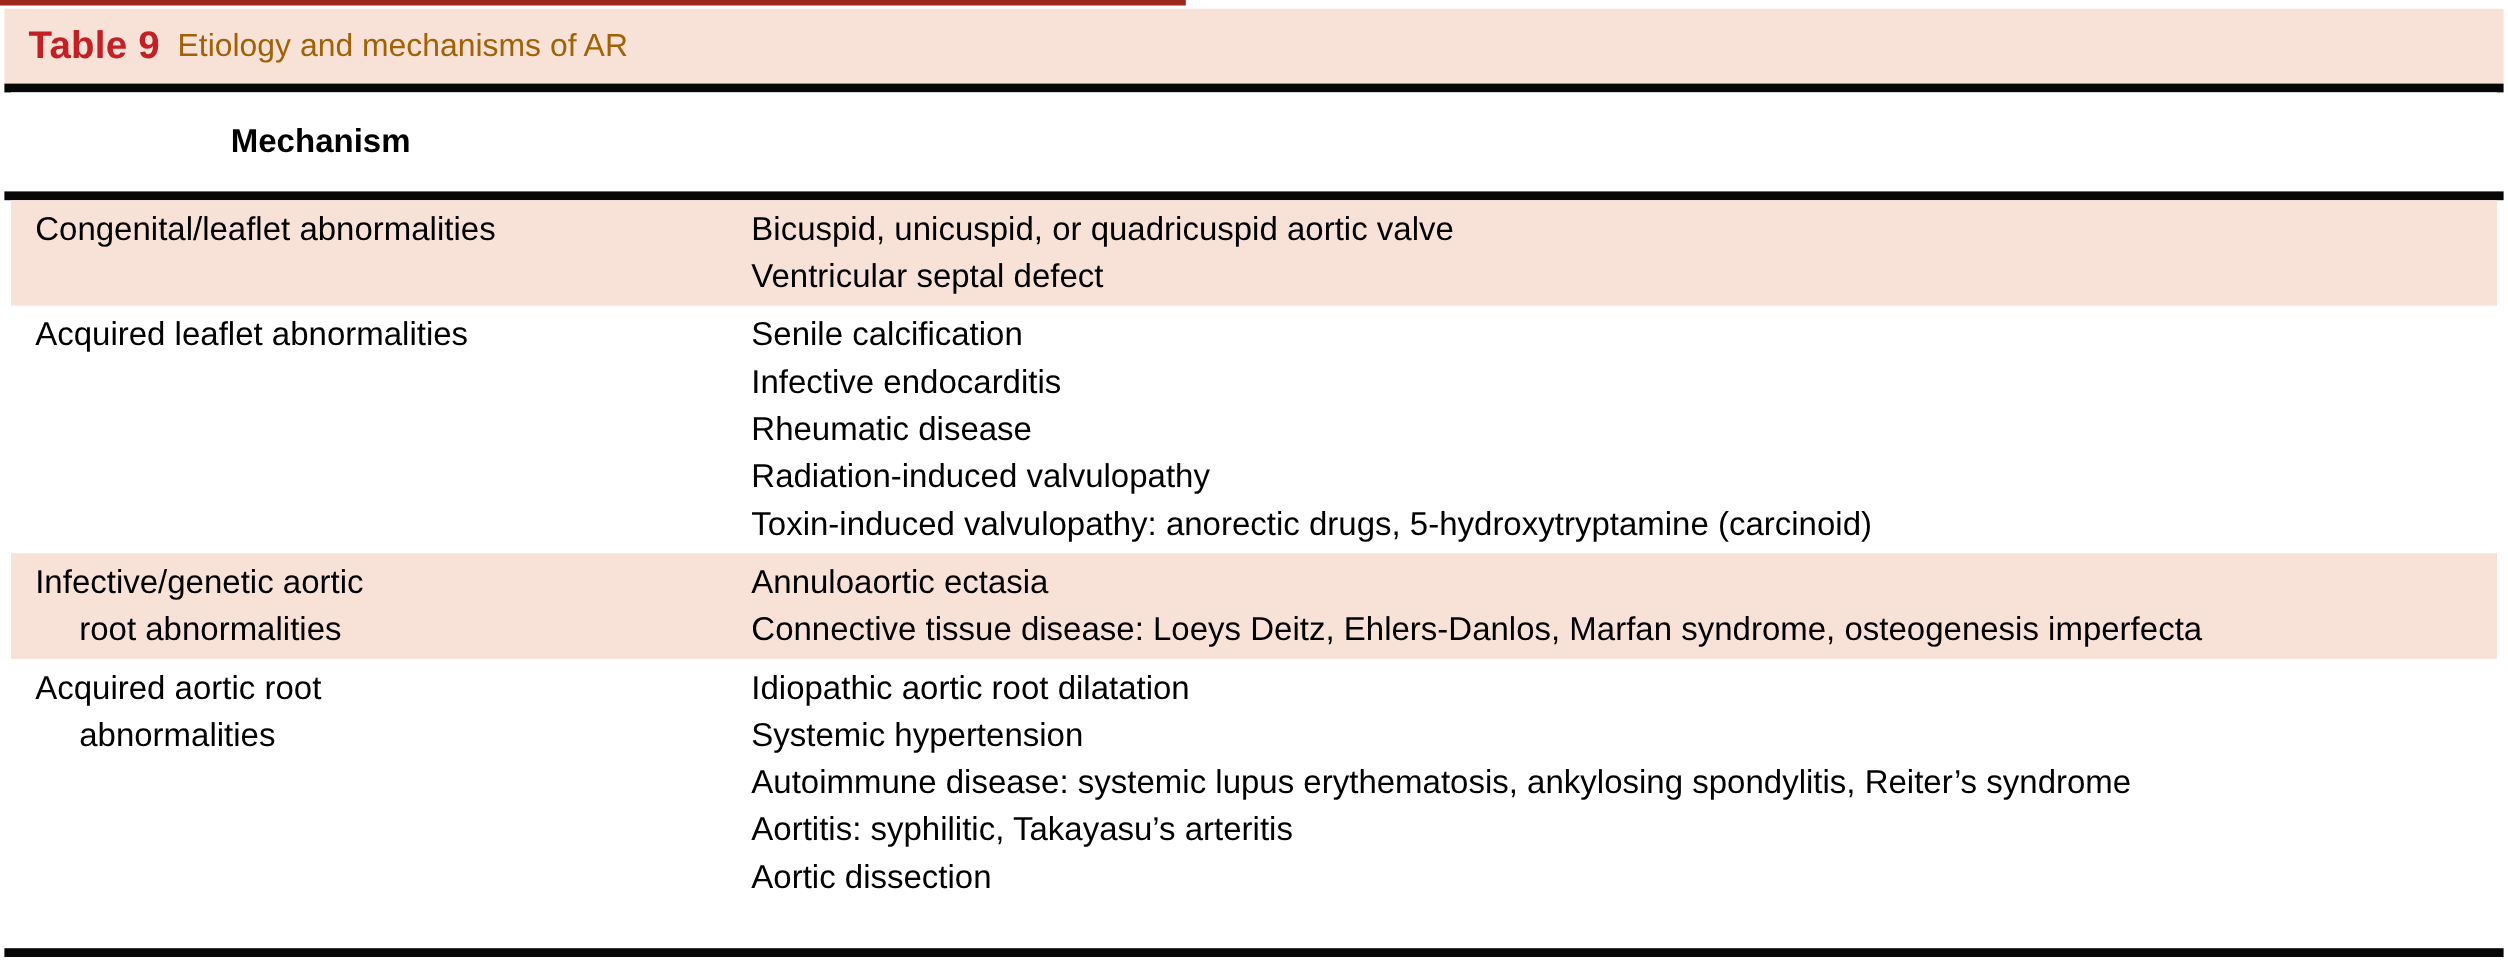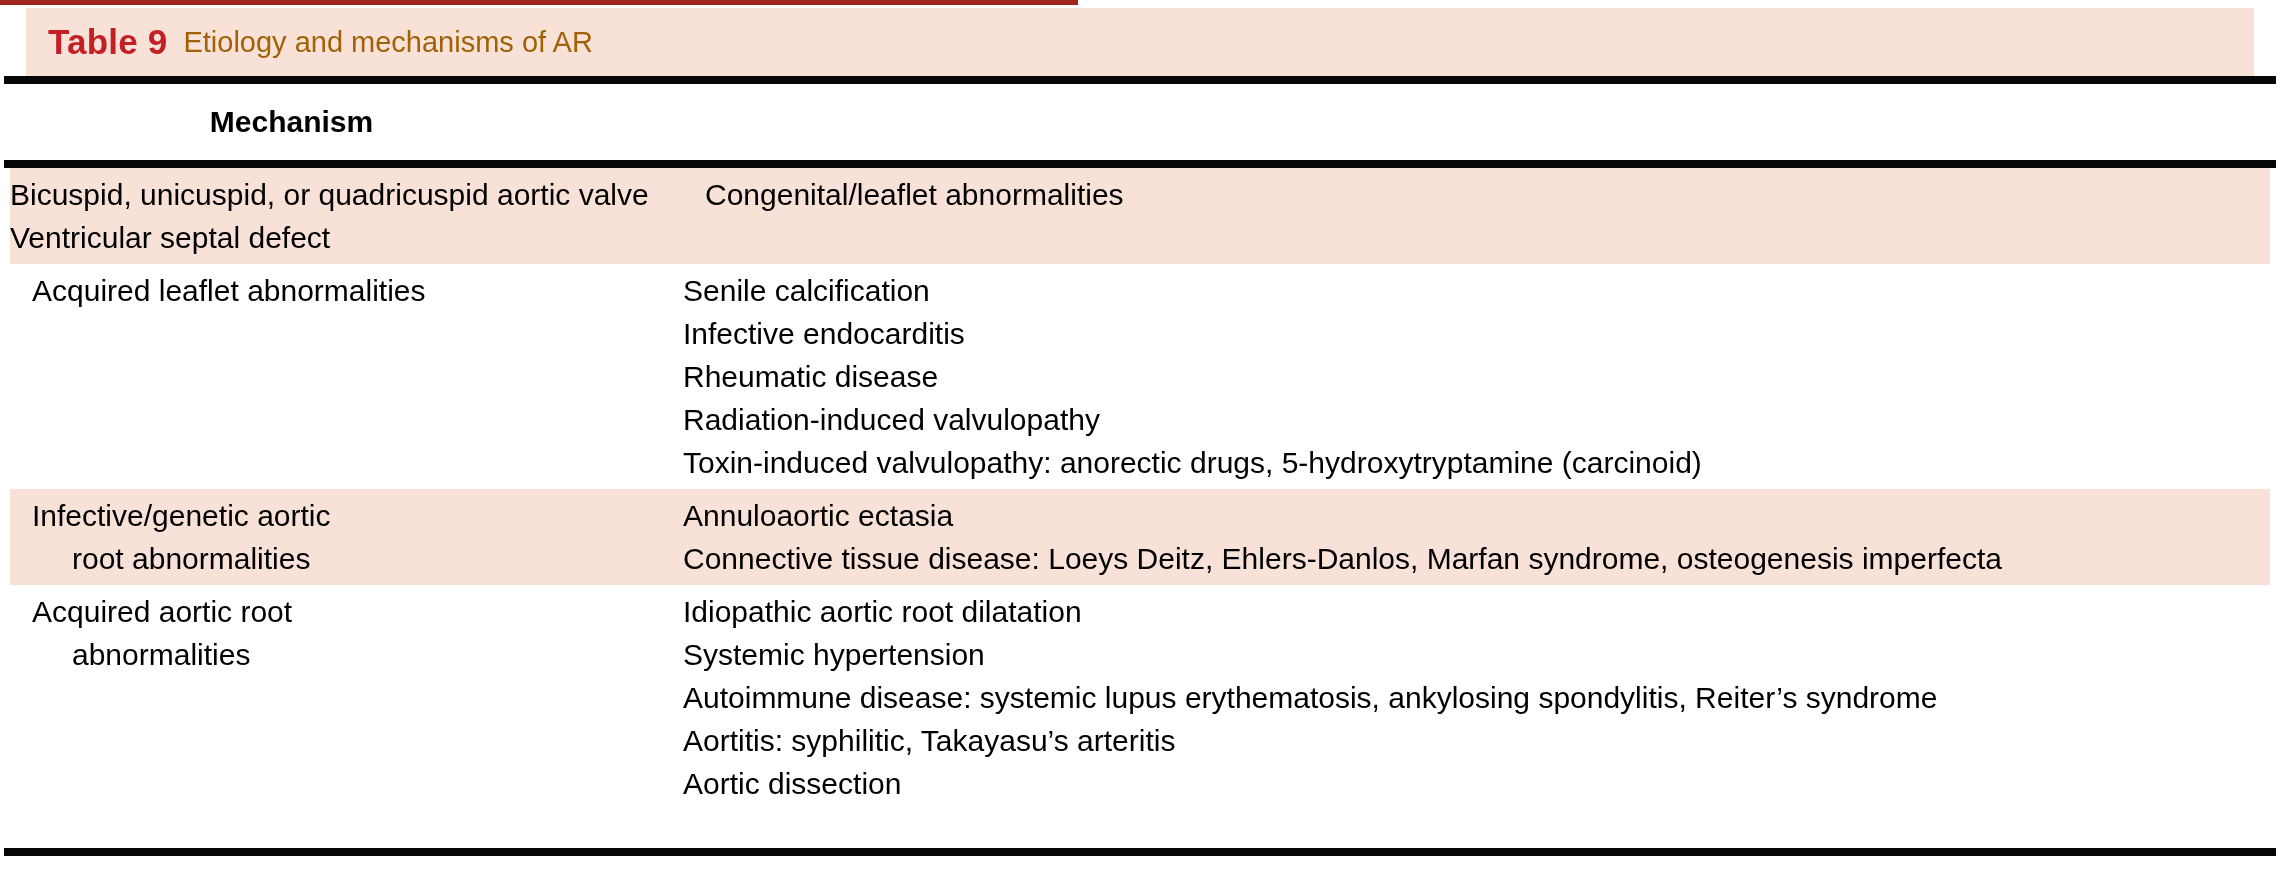--- a/index.html
+++ b/index.html
@@ -14,21 +14,21 @@
   }
   #top-red-rule {
     position: absolute;
     left: 0; top: 0;
     width: 1078px; height: 5px;
     background: #9d261d;
   }
   #table-wrap { position: absolute; left: 0; top: 8px; width: 2280px; }
 
   .caption-band {
-    margin: 0 26px;
+    margin: 0 4px;
     height: 68px;
     background: #f8e2d7;
     display: flex;
     align-items: center;
     padding-left: 22px;
     box-sizing: border-box;
   }
   .caption-label {
     color: #c32026;
     font-weight: bold;
@@ -42,21 +42,21 @@
   }
   .rule {
     height: 8px;
     background: #070707;
     margin: 0 4px;
   }
   .header-row {
     display: grid;
     grid-template-columns: 673px 1fr;
     margin: 0 10px;
-    height: 76px;
+    height: 90px;
     align-items: center;
     background: #ffffff;
   }
   .header-cell {
     font-weight: bold;
     font-size: 30px;
     text-align: center;
   }
   .header-cell.mech { transform: translateX(-55px); }
 
@@ -94,26 +94,26 @@
 
     <div class="rule"></div>
 
     <div class="header-row">
       <div class="header-cell mech">Mechanism</div>
     </div>
 
     <div class="rule"></div>
 
     <div class="row shaded">
+      <div class="cell mech">
+        <div class="line">Congenital/leaflet abnormalities</div>
+      </div>
       <div class="cell etio">
         <div class="line">Bicuspid, unicuspid, or quadricuspid aortic valve</div>
         <div class="line">Ventricular septal defect</div>
-      </div>
-      <div class="cell mech">
-        <div class="line">Congenital/leaflet abnormalities</div>
       </div>
     </div>
 
     <div class="row">
       <div class="cell mech">
         <div class="line">Acquired leaflet abnormalities</div>
       </div>
       <div class="cell etio">
         <div class="line">Senile calcification</div>
         <div class="line">Infective endocarditis</div>

